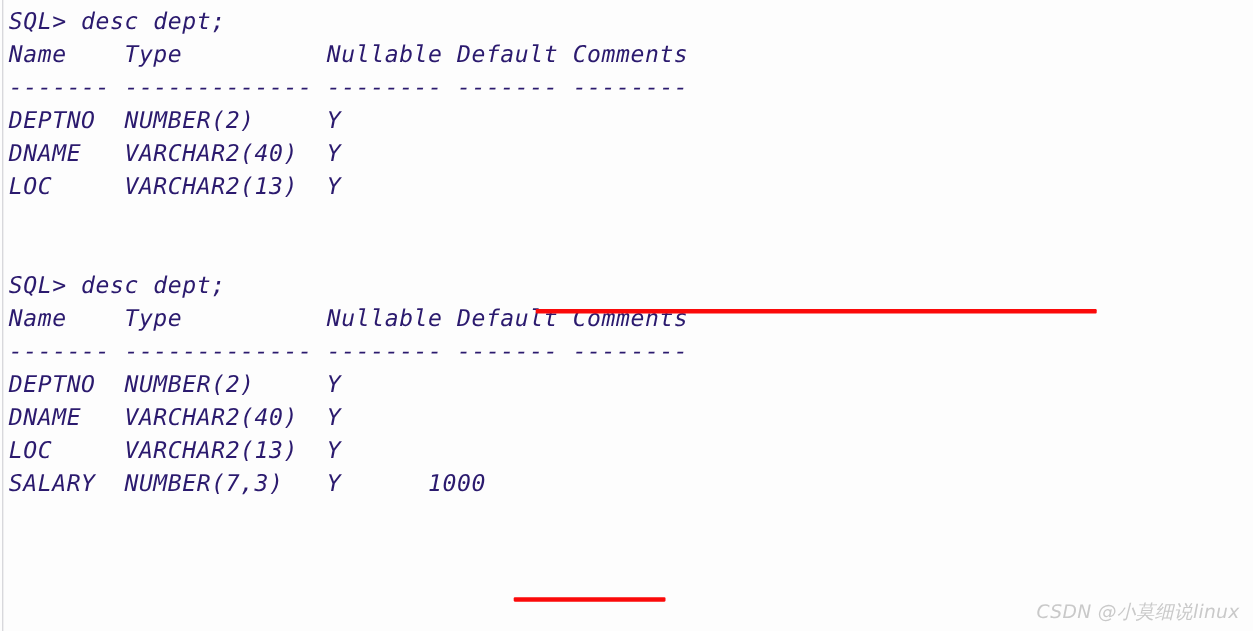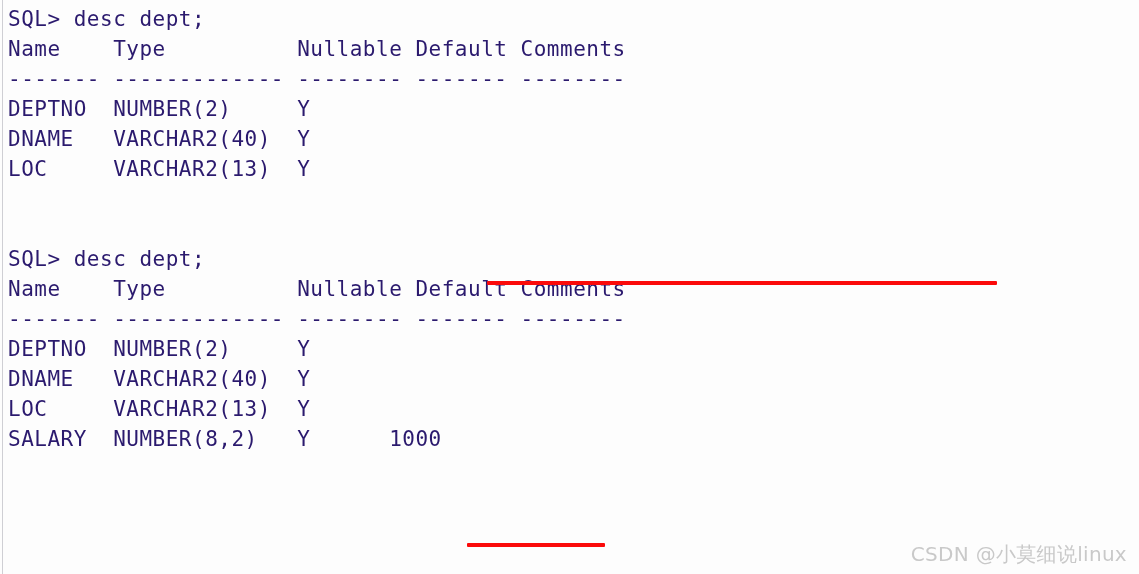--- a/index.html
+++ b/index.html
@@ -7,20 +7,21 @@
     padding: 0;
     background: #ffffff;
   }
   #screen {
     position: relative;
     width: 1139px;
     height: 574px;
     background: #fdfdfd;
     overflow: hidden;
     font-family: "DejaVu Sans Mono", "Liberation Mono", monospace;
+    font-style: italic;
   }
   
   #left-rule {
     position: absolute;
     left: 2px;
     top: 0;
     width: 1px;
     height: 574px;
     background: #cfcfd4;
   }
@@ -57,21 +58,21 @@
   #underline-default {
     left: 467px;
     top: 543px;
     width: 138px;
   }
   #watermark {
     position: absolute;
     right: 12px;
     bottom: 6px;
     font-family: "DejaVu Sans", "Liberation Sans", sans-serif;
-    font-size: 20px;
+    font-size: 17px;
     color: #c9c9c9;
     white-space: pre;
     letter-spacing: 0.3px;
   }
 </style>
 </head>
 <body>
 
 <div id="screen">
 
@@ -85,21 +86,21 @@
     <div class="line">DNAME   VARCHAR2(40)  Y</div>
     <div class="line">LOC     VARCHAR2(13)  Y</div>
     <div class="line blank"></div>
     <div class="line blank"></div>
     <div class="line">SQL&gt; desc dept;</div>
     <div class="line">Name    Type          Nullable Default Comments</div>
     <div class="line">------- ------------- -------- ------- --------</div>
     <div class="line">DEPTNO  NUMBER(2)     Y</div>
     <div class="line">DNAME   VARCHAR2(40)  Y</div>
     <div class="line">LOC     VARCHAR2(13)  Y</div>
-    <div class="line">SALARY  NUMBER(8,2)   Y      1000</div>
+    <div class="line">SALARY  NUMBER(7,3)   Y      1000</div>
   </div>
 
   <div id="underline-modify" class="annot-underline"></div>
   <div id="underline-default" class="annot-underline"></div>
 
   <div id="watermark">CSDN @小莫细说linux</div>
 
 </div>
 
 </body></html>

